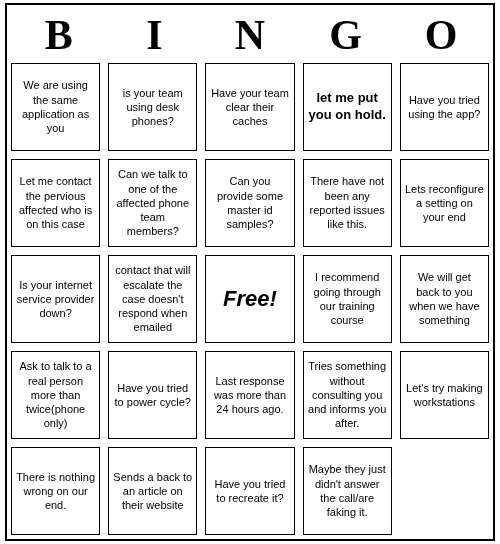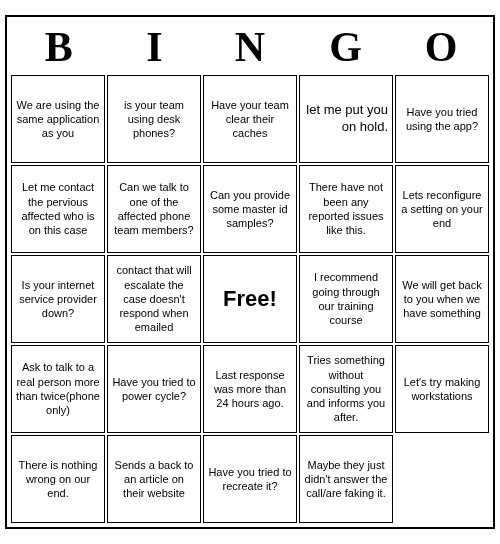--- a/index.html
+++ b/index.html
@@ -26,42 +26,42 @@
     .bingo-header-cell {
       font-size: 42px;
       font-weight: bold;
       font-family: 'Times New Roman', serif;
       padding: 2px 0;
     }
     .bingo-grid {
       display: grid;
       grid-template-columns: repeat(5, 1fr);
       grid-template-rows: repeat(5, 1fr);
-      gap: 2px;
+      gap: 8px;
     }
     .bingo-cell {
       border: 1px solid #000;
       min-height: 88px;
       display: flex;
       align-items: center;
       justify-content: center;
       text-align: center;
       padding: 4px;
       font-size: 11px;
       line-height: 1.3;
       background: #fff;
     }
     .bingo-cell.free {
       font-size: 22px;
       font-weight: bold;
+      font-style: italic;
     }
     .bingo-cell.bold-text {
-      font-weight: normal;
+      font-weight: bold;
       font-size: 13px;
-      text-align: right;
     }
   </style>
 </head>
 <body>
 
 <div class="bingo-card">
   <div class="bingo-header">
   <div class="bingo-header-cell">B</div>
       <div class="bingo-header-cell">I</div>
       <div class="bingo-header-cell">N</div>

